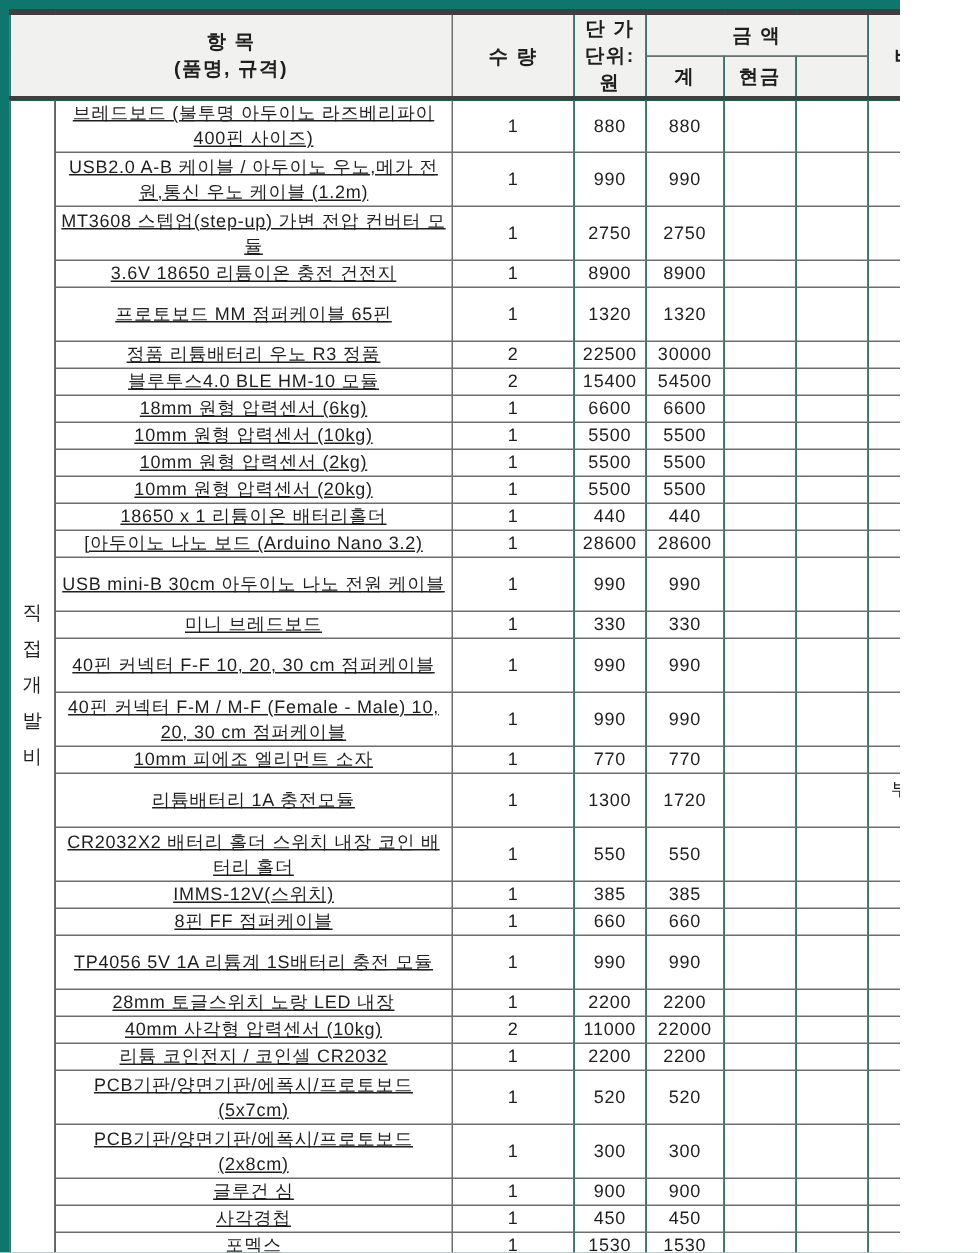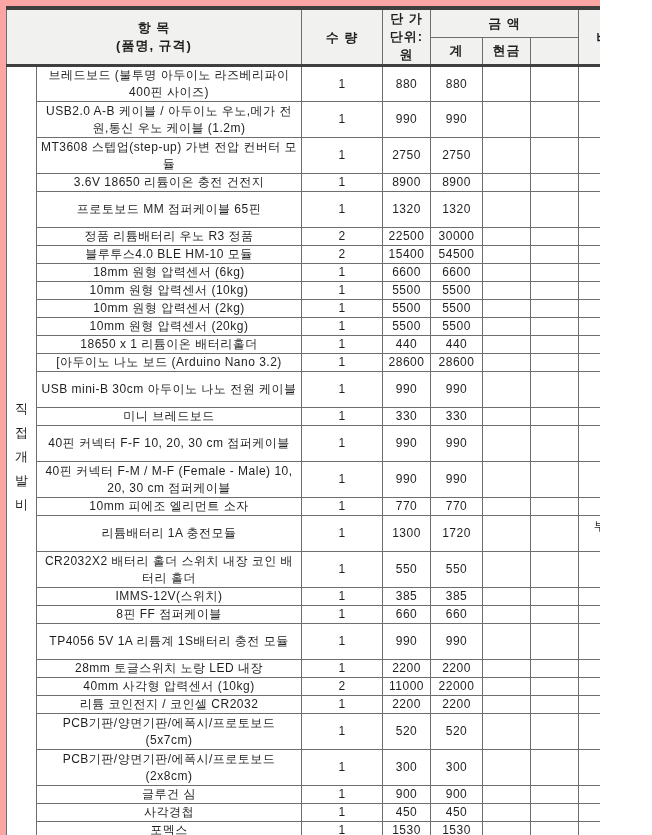--- a/index.html
+++ b/index.html
@@ -5,21 +5,21 @@
   html, body {
     margin: 0;
     padding: 0;
     background: #ffffff;
     font-family: "Liberation Sans", "DejaVu Sans", sans-serif;
   }
   .page {
     position: relative;
     width: 600px;
     height: 835px;
-    background: #fca5a5;
+    background: #0f766e;
     overflow: hidden;
   }
   table.parts {
     position: absolute;
     left: 6px;
     top: 6px;
     width: 640px;
     border-collapse: collapse;
     table-layout: fixed;
     border-top: 4px solid #3f3f3f;
@@ -56,21 +56,21 @@
   .hdr-two-line div { line-height: 18px; }
   .cat-cell { background: #ffffff; }
   .vertical-text {
     writing-mode: vertical-lr;
     text-orientation: upright;
     letter-spacing: 11px;
     font-size: 13px;
     margin: 0 auto;
     color: #1f1f1f;
   }
-  .item-cell { padding: 0 3px; }
+  .item-cell { padding: 0 3px; text-decoration: underline; }
   .remark-cell { line-height: 16px; }
 </style>
 </head>
 <body>
 
 <div class="page">
   <table class="parts">
     <colgroup>
       <col style="width:30px">
       <col style="width:265px">

